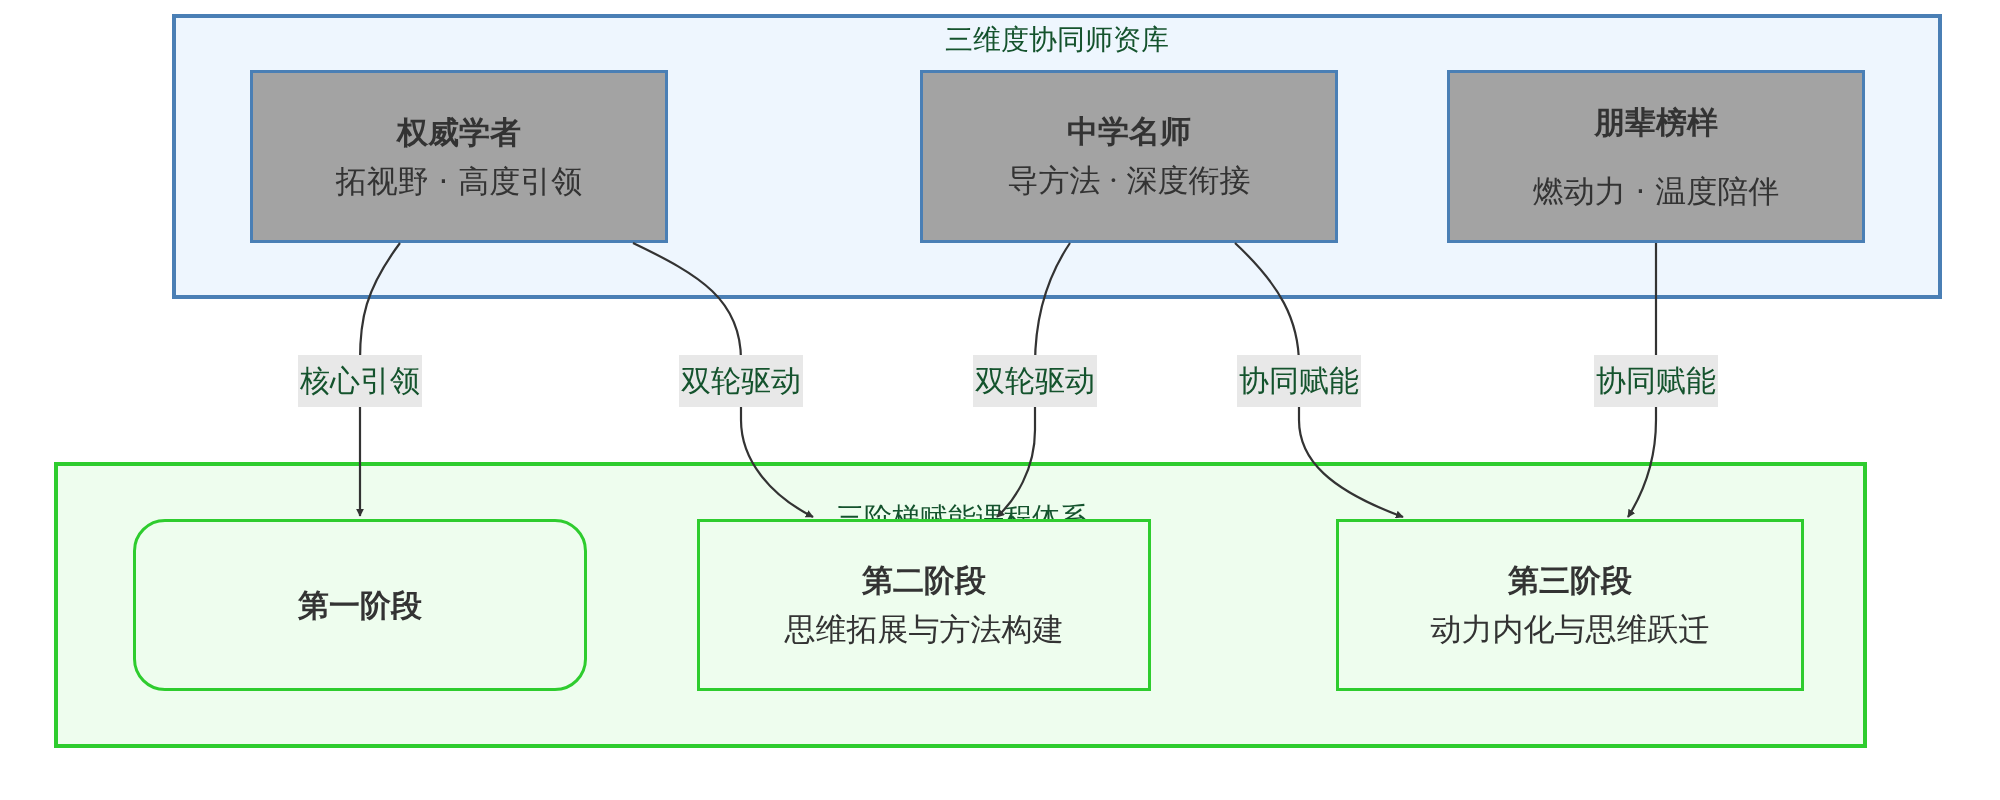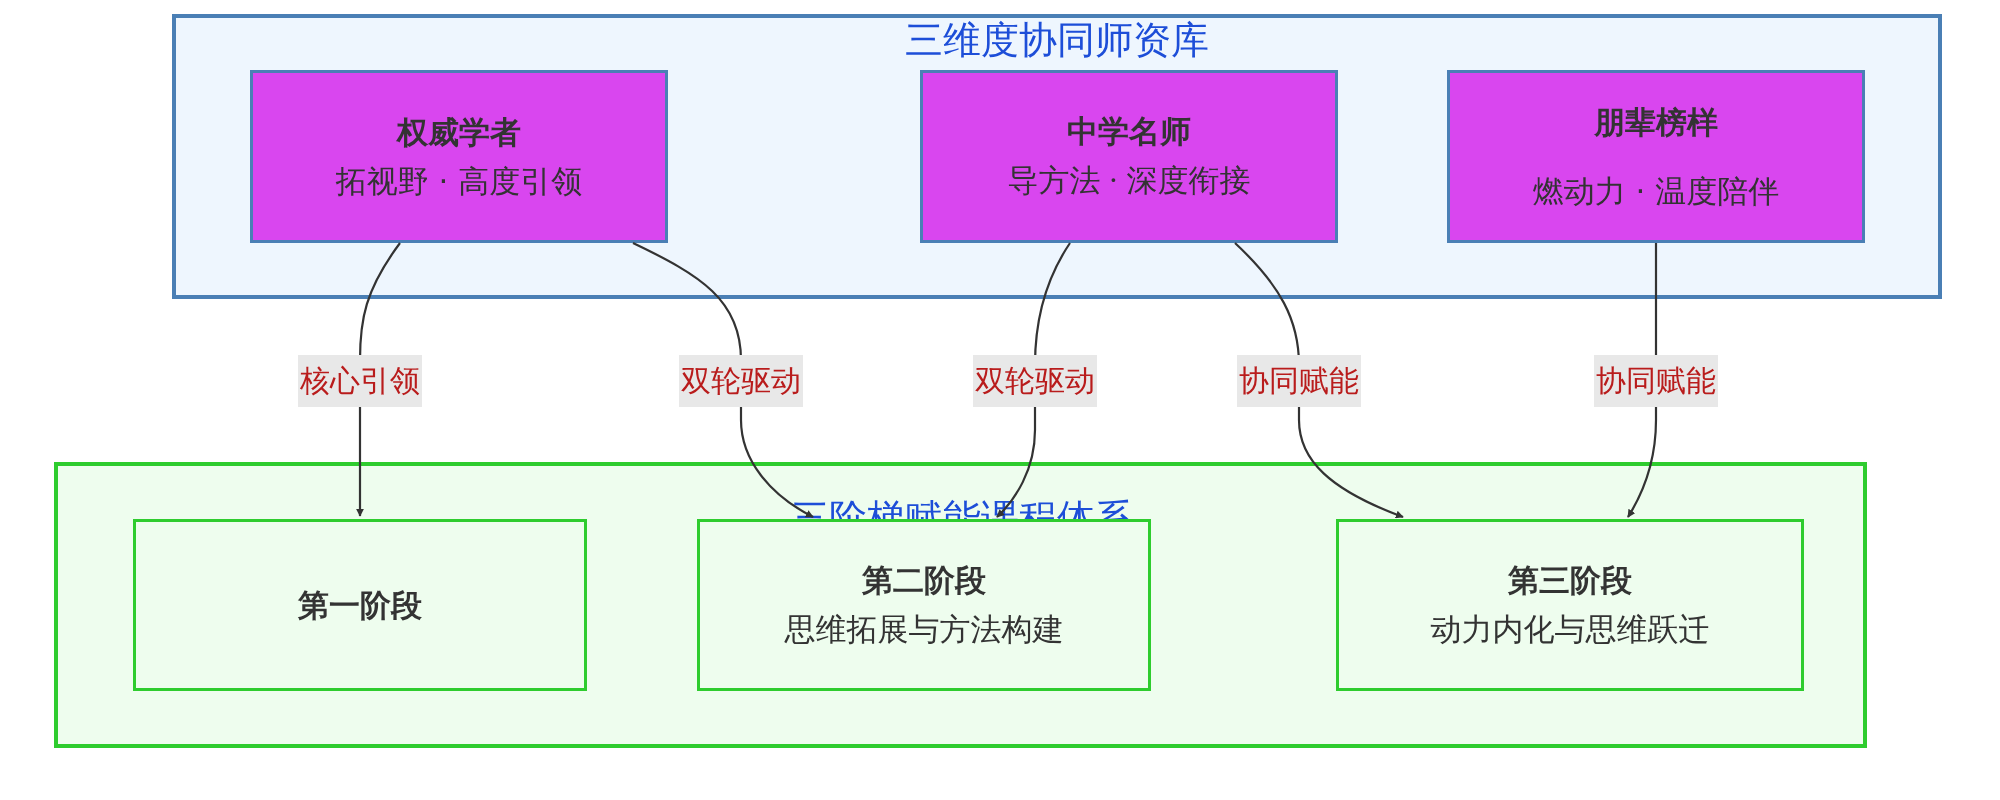--- a/index.html
+++ b/index.html
@@ -3,31 +3,31 @@
   <meta charset="utf-8">
   <style>
     html, body { margin: 0; padding: 0; background: #ffffff; }
     body { width: 2000px; height: 800px; position: relative; overflow: hidden;
            font-family: "DejaVu Sans", "Liberation Sans", sans-serif; color: #333333; }
     .cluster { position: absolute; box-sizing: border-box; }
     .cluster-blue { left: 172px; top: 14px; width: 1770px; height: 285px;
                     background: #eef6fe; border: 4px solid #4a7fb5; }
     .cluster-green { left: 54px; top: 462px; width: 1813px; height: 286px;
                      background: #eefdee; border: 4px solid #2ecc2e; }
-    .cluster-title { position: absolute; font-size: 38px; color: #1d4ed8; white-space: nowrap;
+    .cluster-title { position: absolute; font-size: 28px; color: #14532d; white-space: nowrap;
                      line-height: 36px; transform: translateX(-50%); }
     .node { position: absolute; box-sizing: border-box; display: flex; flex-direction: column;
             align-items: center; justify-content: center; text-align: center; }
-    .node-blue { background: #d946ef; border: 3px solid #4a7fb5; top: 70px; height: 173px; }
+    .node-blue { background: #a3a3a3; border: 3px solid #4a7fb5; top: 70px; height: 173px; }
     .node-green { background: #eefdee; border: 3px solid #2ecc2e; top: 519px; height: 172px; }
     .node-title { font-size: 31px; font-weight: bold; line-height: 42px; color: #333; }
     .node-sub { font-size: 31px; line-height: 44px; color: #333; margin-top: 6px; }
     svg#edges { position: absolute; left: 0; top: 0; width: 2000px; height: 800px; overflow: visible; pointer-events: none; }
     .edge-label { position: absolute; background: #e8e8e8; font-size: 30px; line-height: 52px;
-                  height: 52px; padding: 0 2px; color: #b91c1c; white-space: nowrap;
+                  height: 52px; padding: 0 2px; color: #14532d; white-space: nowrap;
                   transform: translateX(-50%); }
   </style>
 </head>
 <body>
 
 <div class="cluster cluster-blue"></div>
 <div class="cluster-title" style="left:1057px; top:22px;">三维度协同师资库</div>
 
 <div class="node node-blue" style="left:250px; width:418px;">
   <div class="node-title">权威学者</div>
@@ -38,21 +38,21 @@
   <div class="node-sub">导方法 · 深度衔接</div>
 </div>
 <div class="node node-blue" style="left:1447px; width:418px;gap:20px;">
   <div class="node-title">朋辈榜样</div>
   <div class="node-sub">燃动力 · 温度陪伴</div>
 </div>
 
 <div class="cluster cluster-green"></div>
 <div class="cluster-title" style="left:962px; top:473px;margin-top:27px;">三阶梯赋能课程体系</div>
 
-<div class="node node-green" style="left:133px; width:454px;">
+<div class="node node-green" style="left:133px; width:454px;border-radius:32px;">
   <div class="node-title">第一阶段</div>
 </div>
 <div class="node node-green" style="left:697px; width:454px;">
   <div class="node-title">第二阶段</div>
   <div class="node-sub">思维拓展与方法构建</div>
 </div>
 <div class="node node-green" style="left:1336px; width:468px;">
   <div class="node-title">第三阶段</div>
   <div class="node-sub">动力内化与思维跃迁</div>
 </div>

